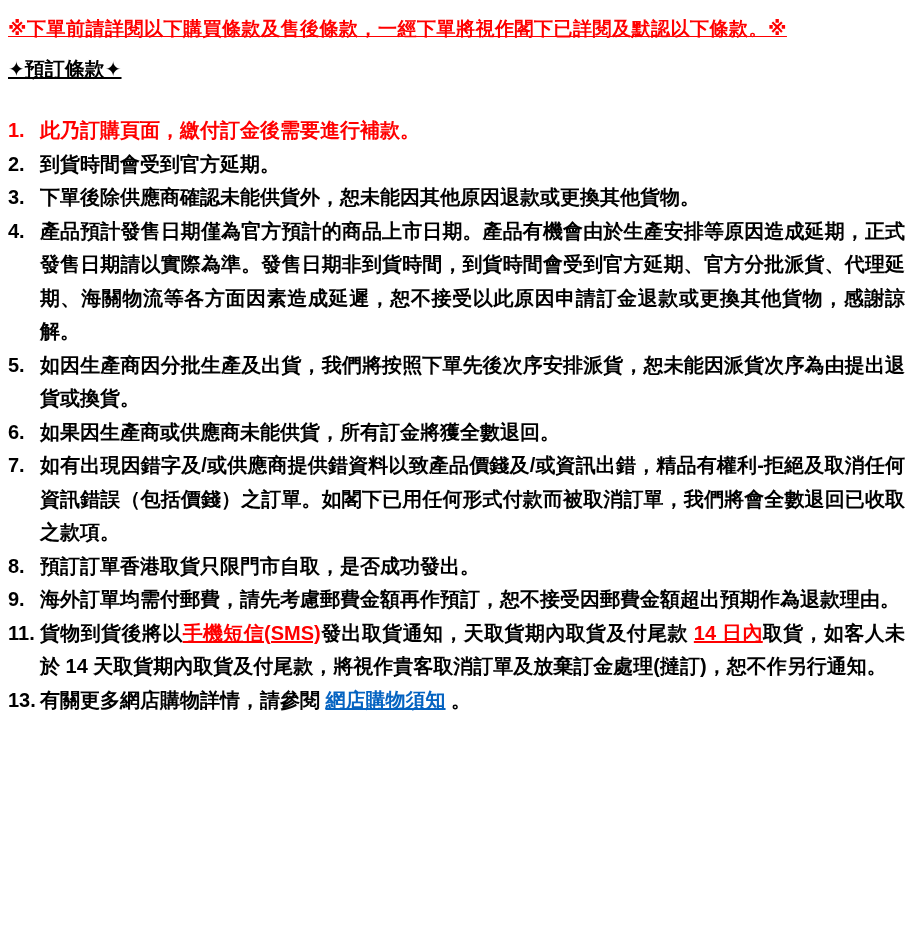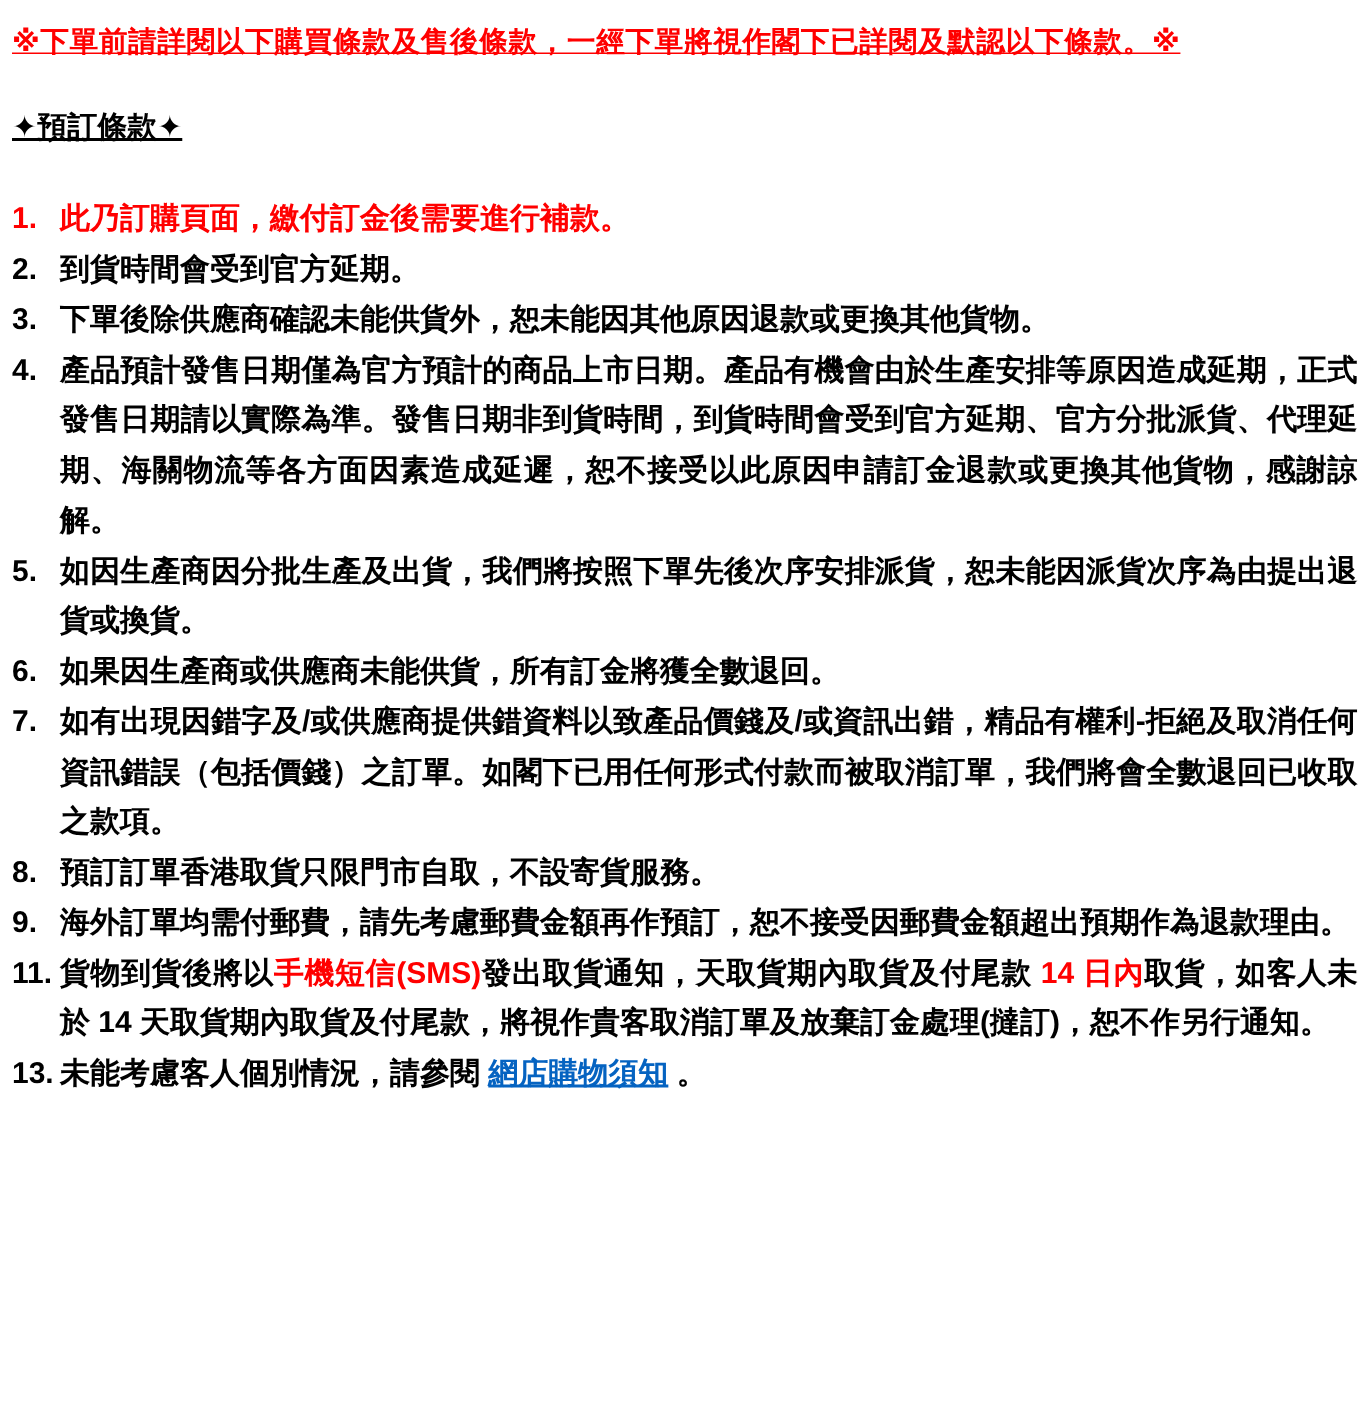--- a/index.html
+++ b/index.html
@@ -14,21 +14,21 @@
     padding: 12px 8px 20px 8px;
     font-family: "Liberation Sans", "DejaVu Sans", sans-serif;
     font-weight: bold;
     color: var(--ink, #000000);
   }
   .notice-title {
     font-size: 19px;
     line-height: 33px;
     color: var(--red, #ff0000);
     text-decoration: underline;
-    margin-bottom: 24px;
+    margin-bottom: 8px;
     letter-spacing: 0.5px;
   }
   .section-heading {
     font-size: 20px;
     line-height: 33px;
     color: var(--ink, #000000);
     text-decoration: underline;
     margin-bottom: 28px;
   }
   .terms-list {
@@ -47,20 +47,21 @@
   .term-num {
     flex: 0 0 32px;
     width: 32px;
   }
   .term-text {
     flex: 1 1 auto;
     text-align: justify;
   }
   .highlight {
     color: var(--red, #ff0000);
+    text-decoration: underline;
   }
   a.link {
     color: var(--link, #0563c1);
     cursor: pointer;
   }
 </style>
 </head>
 <body>
 
 <div class="notice-title">※下單前請詳閱以下購買條款及售後條款，一經下單將視作閣下已詳閱及默認以下條款。※</div>
@@ -91,27 +92,27 @@
     <div class="term-row">
       <span class="term-num">6.</span>
       <div class="term-text"><span>如果因生產商或供應商未能供貨，所有訂金將獲全數退回。</span></div>
     </div>
     <div class="term-row">
       <span class="term-num">7.</span>
       <div class="term-text"><span>如有出現因錯字及/或供應商提供錯資料以致產品價錢及/或資訊出錯，精品有權利-拒絕及取消任何資訊錯誤（包括價錢）之訂單。如閣下已用任何形式付款而被取消訂單，我們將會全數退回已收取之款項。</span></div>
     </div>
     <div class="term-row">
       <span class="term-num">8.</span>
-      <div class="term-text"><span>預訂訂單香港取貨只限門市自取，不設寄貨服務。</span></div>
+      <div class="term-text"><span>預訂訂單香港取貨只限門市自取，是否成功發出。</span></div>
     </div>
     <div class="term-row">
       <span class="term-num">9.</span>
       <div class="term-text"><span>海外訂單均需付郵費，請先考慮郵費金額再作預訂，恕不接受因郵費金額超出預期作為退款理由。</span></div>
     </div>
     <div class="term-row">
       <span class="term-num">11.</span>
       <div class="term-text"><span>貨物到貨後將以</span><span class="highlight">手機短信(SMS)</span><span>發出取貨通知，天取貨期內取貨及付尾款 </span><span class="highlight">14 日內</span><span>取貨，如客人未於 14 天取貨期內取貨及付尾款，將視作貴客取消訂單及放棄訂金處理(撻訂)，恕不作另行通知。</span></div>
     </div>
     <div class="term-row">
       <span class="term-num">13.</span>
-      <div class="term-text"><span>未能考慮客人個別情況，請參閱 </span><a class="link" href="#">網店購物須知</a><span> 。</span></div>
+      <div class="term-text"><span>有關更多網店購物詳情，請參閱 </span><a class="link" href="#">網店購物須知</a><span> 。</span></div>
     </div>
   </div>
 
 </body></html>

